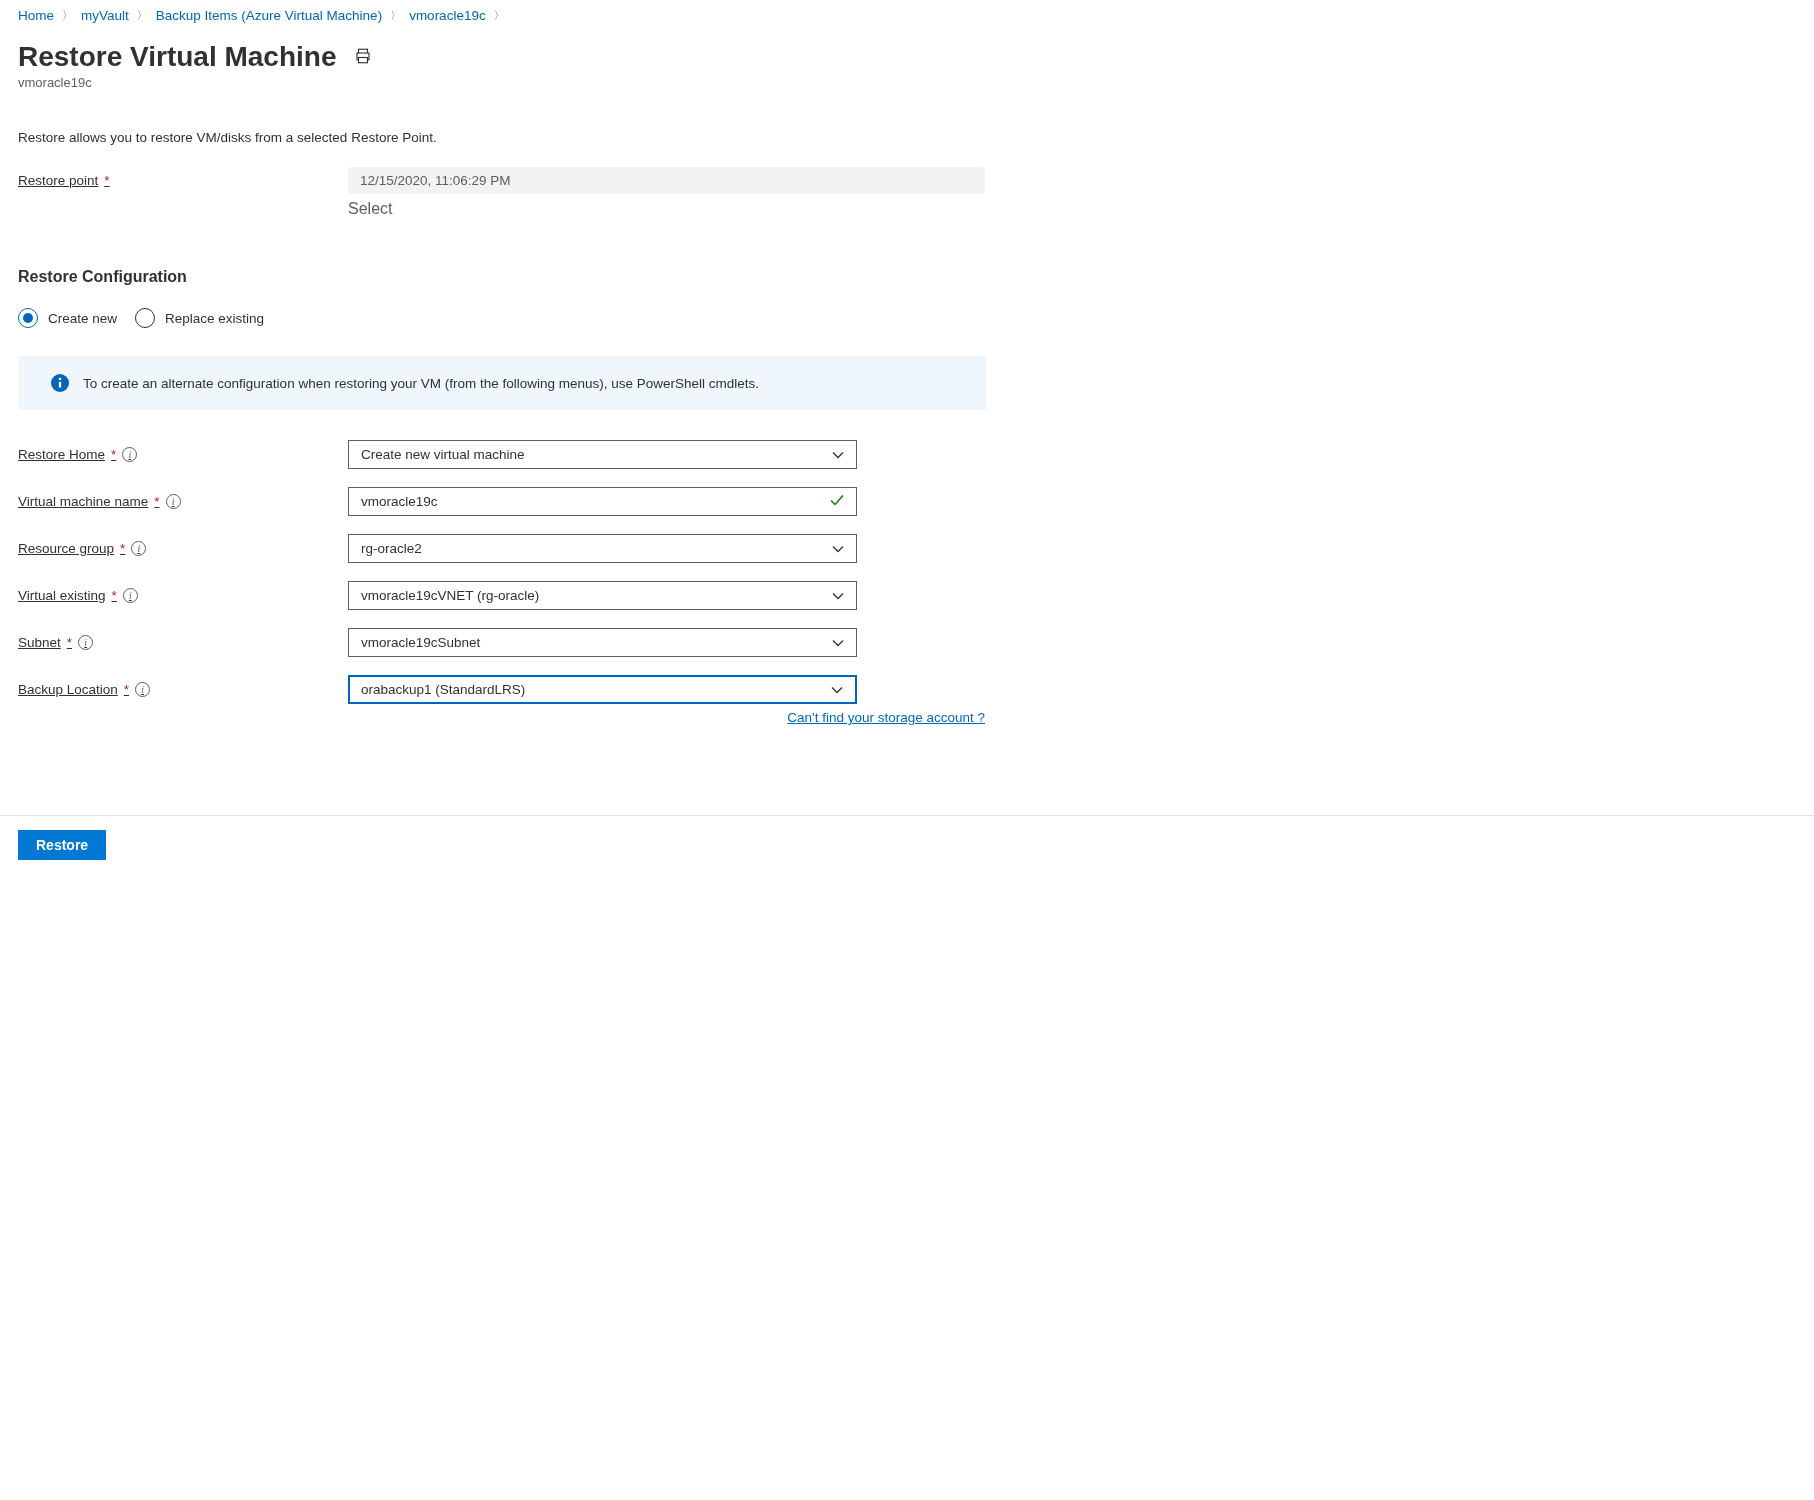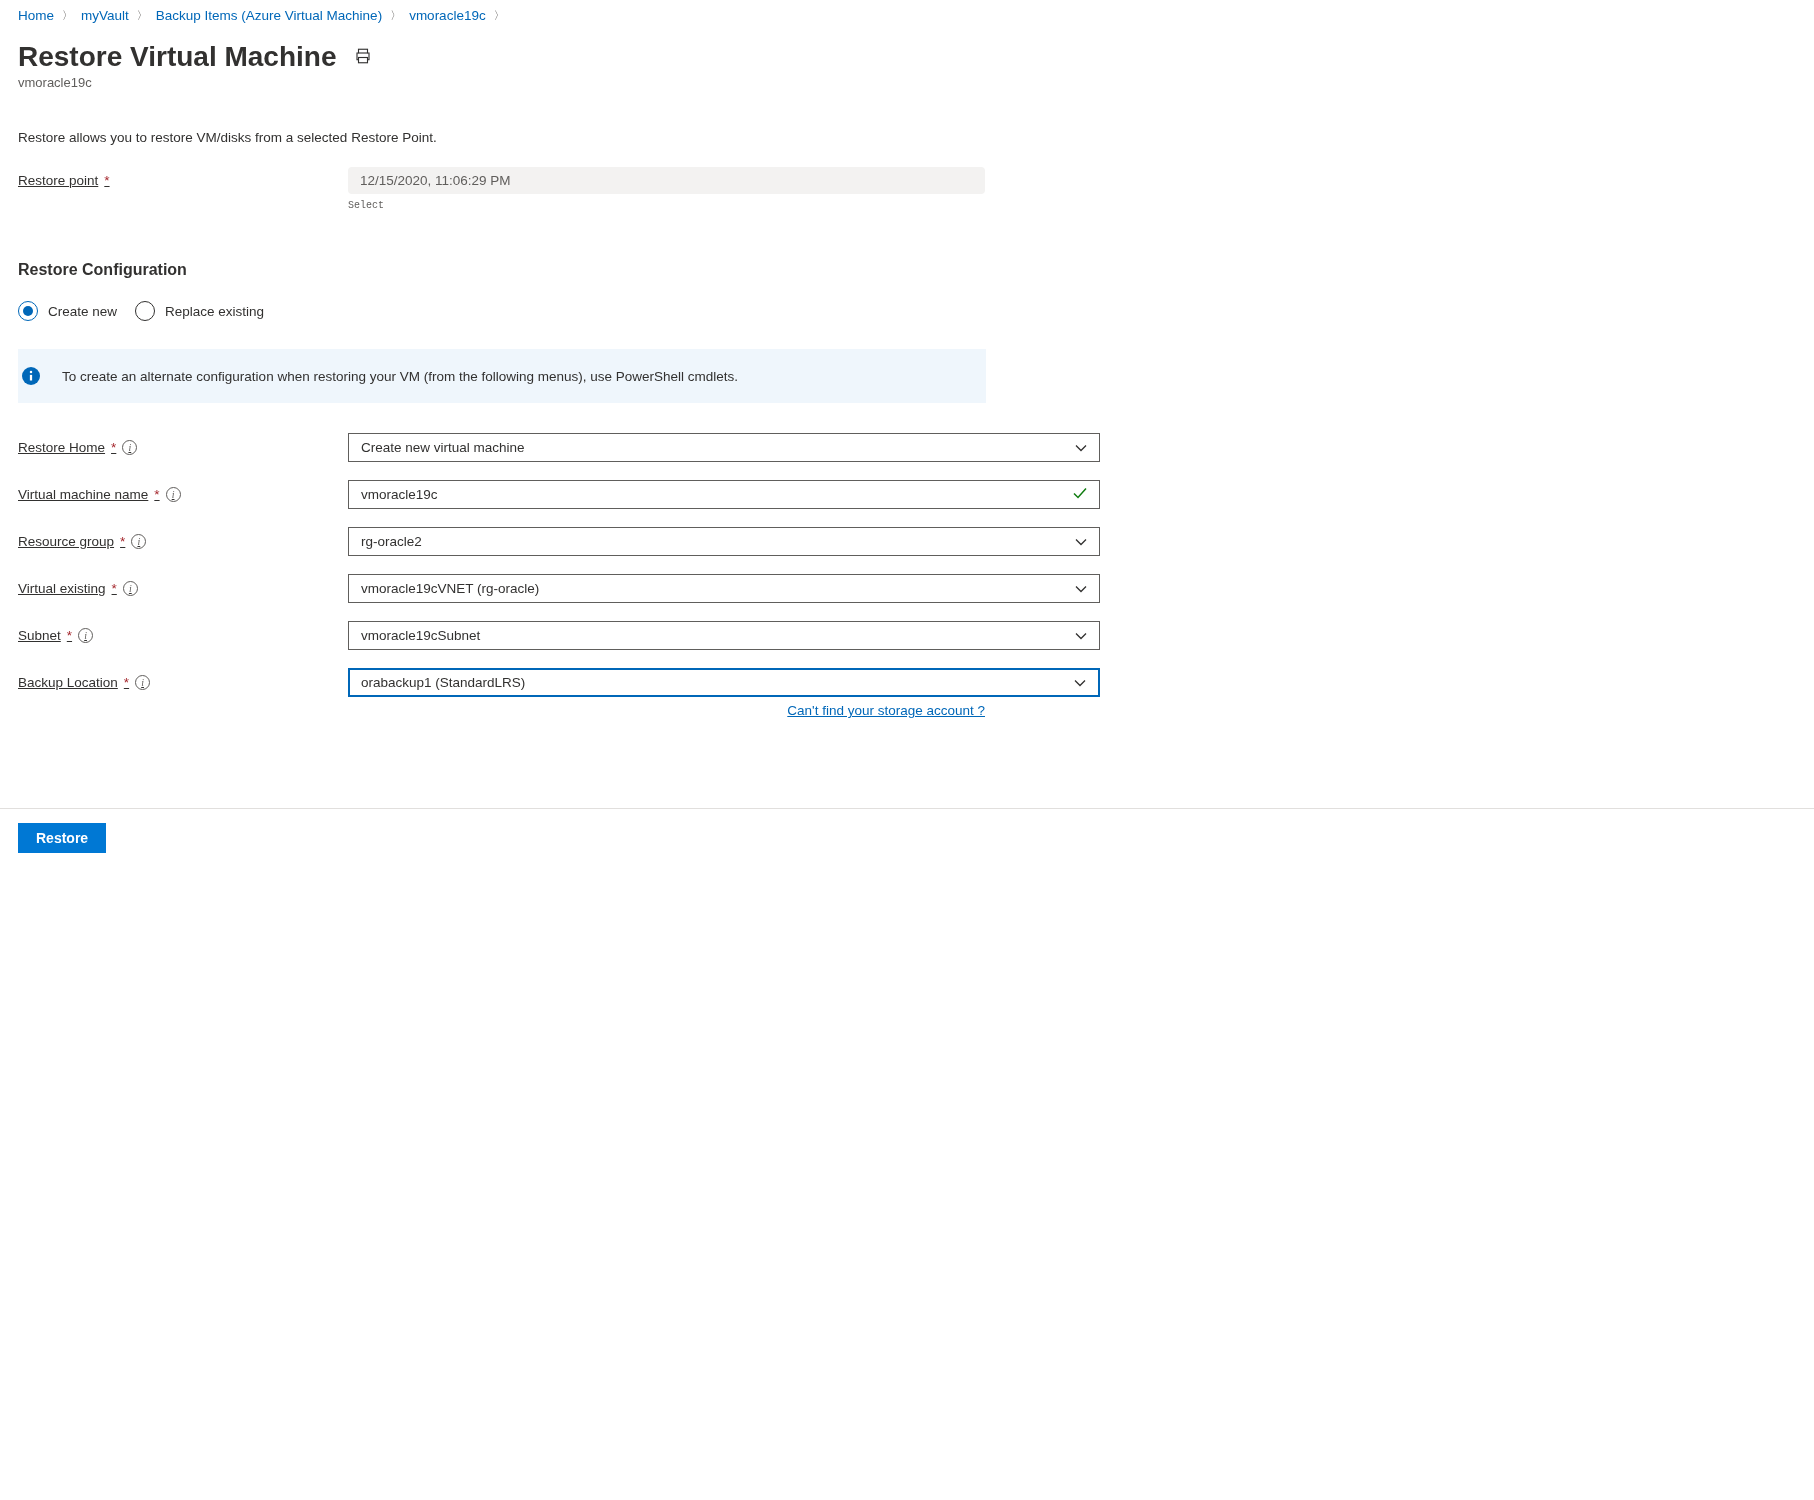--- a/index.html
+++ b/index.html
@@ -80,24 +80,23 @@
     }
     .readonly-box {
       background: #f3f2f1;
       padding: 6px 12px;
       font-size: 13.5px;
       color: #605e5c;
       border-radius: 4px;
     }
     .select-link {
       color: #605e5c;
-      font-size: 10px;
+      font-size: 16px;
       padding: 6px 0 0 0;
       cursor: pointer;
-      font-family: Liberation Mono, monospace;
     }
     h2 {
       font-size: 16px;
       font-weight: 600;
       margin-top: 50px;
       color: #323130;
     }
     .radio-row {
       display: flex;
       align-items: center;
@@ -125,23 +124,23 @@
     }
     .radio-dot {
       width: 10px;
       height: 10px;
       border-radius: 50%;
       background: #0067b8;
     }
     .info-bar {
       display: flex;
       align-items: center;
-      gap: 22px;
+      gap: 14px;
       background: #eff6fc;
-      padding: 18px 4px;
+      padding: 18px 33px;
       margin-top: 28px;
       width: 968px;
       font-size: 13.5px;
     }
     .info-bar .info-icon-wrap {
       width: 18px;
       height: 18px;
       flex-shrink: 0;
     }
     .info-icon-small {
@@ -165,21 +164,21 @@
       margin-top: 18px;
     }
     .form-row .label-col {
       padding-top: 0;
     }
     .dropdown, .textinput {
       border: 1px solid #605e5c;
       background: #ffffff;
       padding: 6px 34px 6px 12px;
       font-size: 13.5px;
-      width: 752px;
+      width: 509px;
       position: relative;
       cursor: pointer;
       display: flex;
       align-items: center;
       justify-content: space-between;
     }
     .dropdown.focused {
       border: 2px solid #0067b8;
       padding: 5px 33px 5px 11px;
     }

